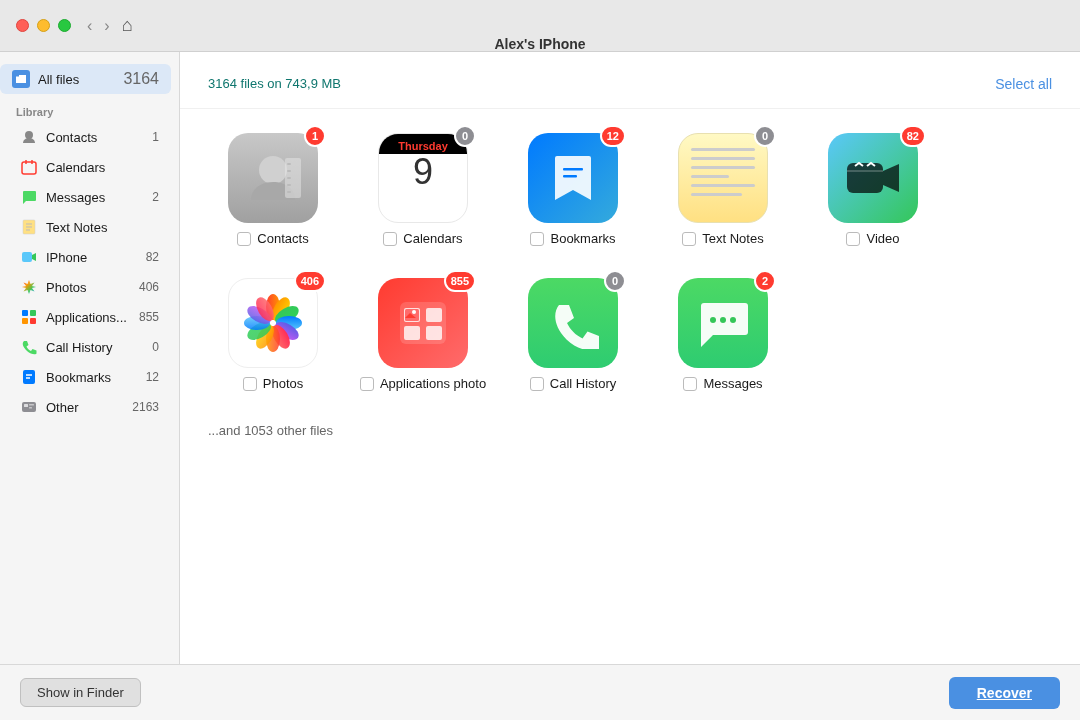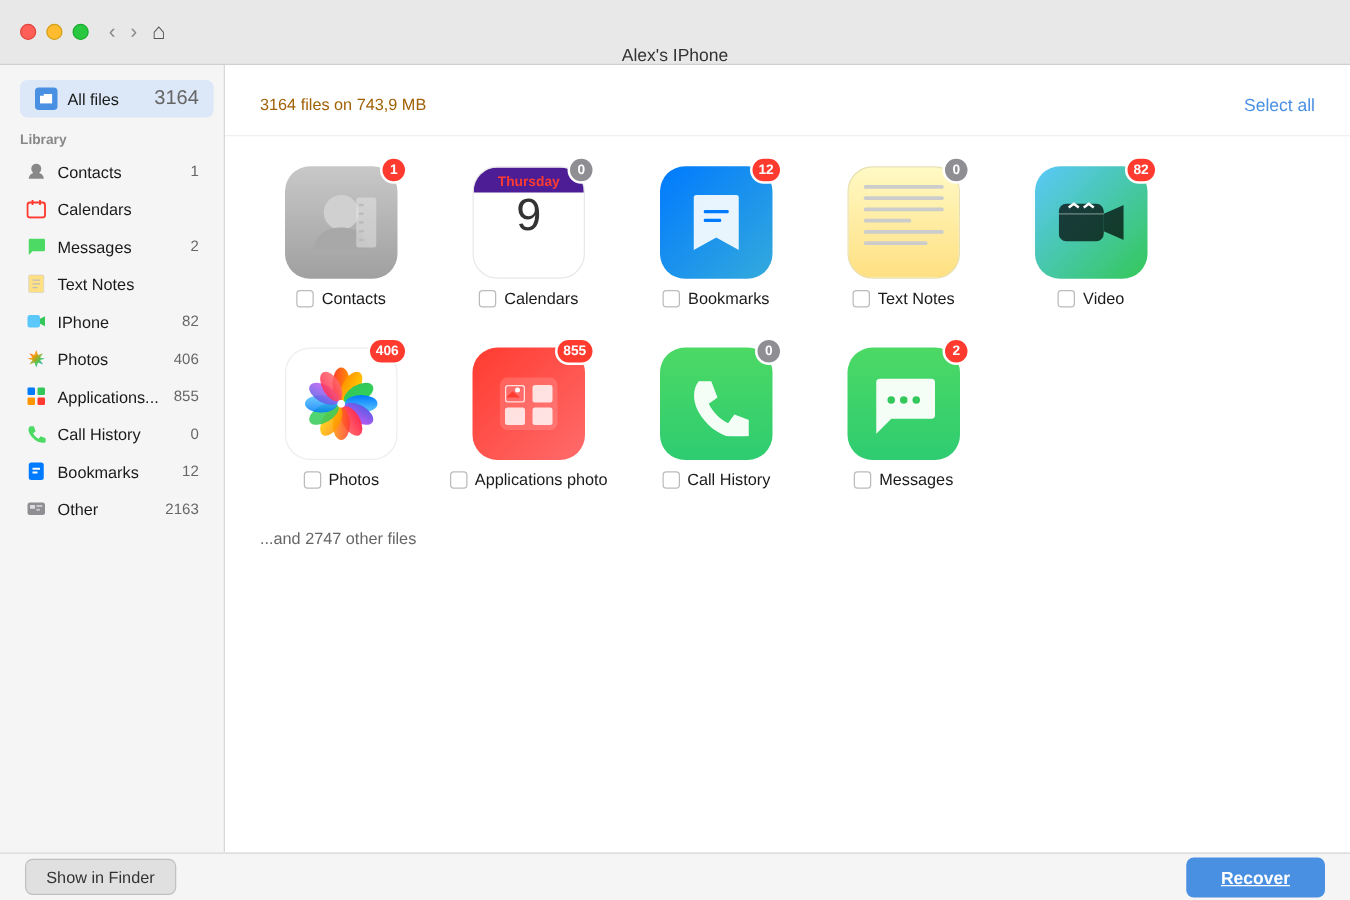--- a/index.html
+++ b/index.html
@@ -56,21 +56,21 @@
       cursor: pointer;
       font-size: 18px;
       color: #555;
       margin-left: 8px;
     }
     .title-text {
       position: absolute;
       left: 50%;
       transform: translateX(-50%);
       font-size: 14px;
-      font-weight: 400;
+      font-weight: 700;
       color: #333;
       margin-top: 36px;
     }
 
     
     .main-layout {
       display: flex;
       flex: 1;
       overflow: hidden;
     }
@@ -82,21 +82,21 @@
       border-right: 1px solid #d8d8d8;
       padding: 12px 0;
       display: flex;
       flex-direction: column;
       flex-shrink: 0;
     }
     .sidebar-all-files {
       display: flex;
       align-items: center;
       padding: 6px 12px;
-      margin: 0 8px 8px 16px;
+      margin: 0 8px 8px 0;
       background: #dce8f7;
       border-radius: 6px;
       cursor: pointer;
     }
     .sidebar-all-files-icon {
       width: 18px;
       height: 18px;
       background: #4a90e2;
       border-radius: 3px;
       margin-right: 8px;
@@ -174,21 +174,21 @@
       justify-content: space-between;
       align-items: flex-start;
     }
     .content-title {
       font-size: 22px;
       font-weight: 700;
       color: #1a1a1a;
     }
     .content-subtitle {
       font-size: 13px;
-      color: #a16207;
+      color: #0f766e;
       margin-top: 4px;
     }
     .select-all-btn {
       background: none;
       border: none;
       font-size: 14px;
       color: #4a90e2;
       cursor: pointer;
       font-weight: 500;
       padding: 4px 0;
@@ -252,21 +252,21 @@
       color: #1a1a1a;
     }
     .other-files-text {
       font-size: 13px;
       color: #666;
       margin-top: 8px;
     }
 
     
     .bottom-bar {
-      height: 38px;
+      height: 56px;
       background: #f5f5f5;
       border-top: 1px solid #d8d8d8;
       display: flex;
       align-items: center;
       justify-content: space-between;
       padding: 0 20px;
       flex-shrink: 0;
     }
     .show-finder-btn {
       background: #e0e0e0;
@@ -295,21 +295,21 @@
       width: 90px; height: 90px; border-radius: 20px;
       display: flex; align-items: center; justify-content: center;
     }
     .icon-calendars {
       background: white;
       border: 1px solid #e8e8e8;
       width: 90px; height: 90px; border-radius: 20px;
       display: flex; flex-direction: column; align-items: center; overflow: hidden;
     }
     .cal-header {
-      background: #4c1d95;
+      background: #000000;
       width: 100%; text-align: center;
       font-size: 11px; color: #ff3b30; font-weight: 600;
       padding: 6px 0 2px 0;
     }
     .cal-date {
       font-size: 36px; font-weight: 200; color: #333;
       line-height: 1;
     }
     .icon-textnotes {
       background: linear-gradient(180deg, #fff9c4 0%, #ffe082 100%);
@@ -707,21 +707,21 @@
             </div>
             <div class="badge badge-red">2</div>
           </div>
           <div class="grid-item-row">
             <div class="grid-checkbox"></div>
             <span class="grid-label">Messages</span>
           </div>
         </div>
       </div>
 
-      <div class="other-files-text">...and 2747 other files</div>
+      <div class="other-files-text">...and 1053 other files</div>
     </div>
   </div>
 </div>
 
 <div class="bottom-bar">
   <button class="show-finder-btn">Show in Finder</button>
   <button class="recover-btn">Recover</button>
 </div>
 
 </body></html>

